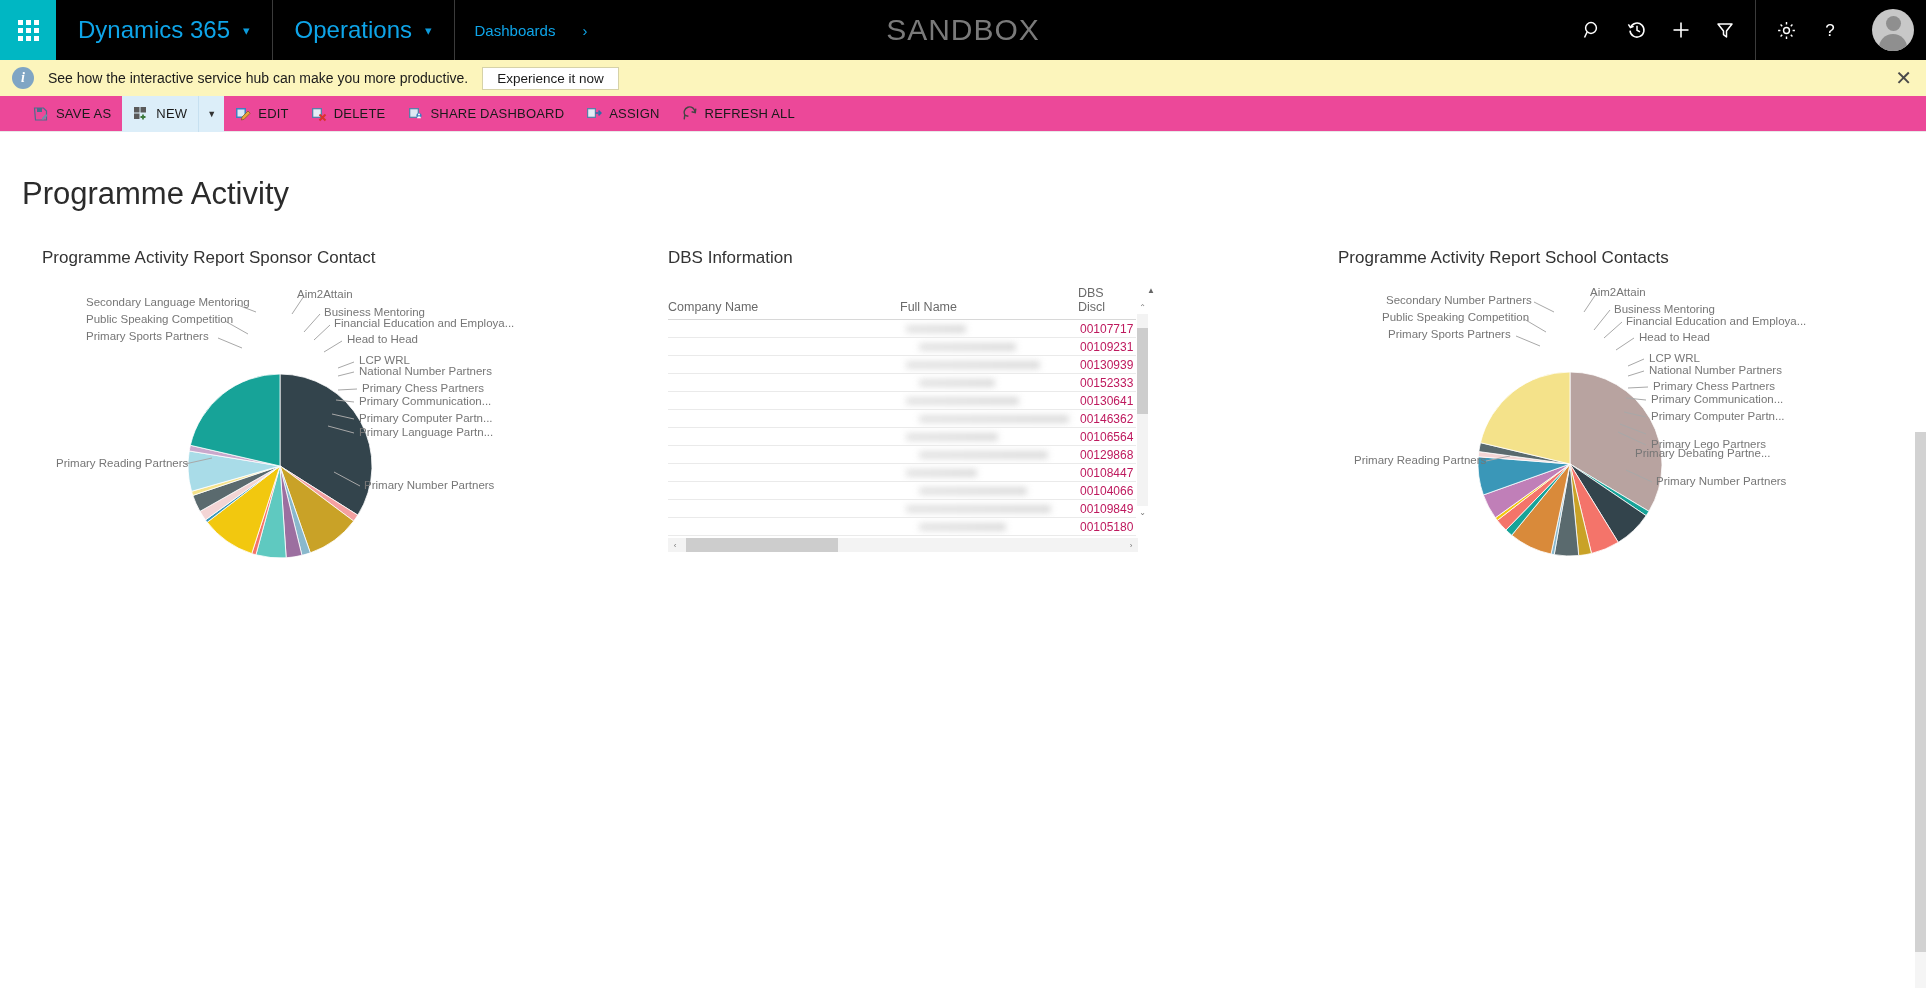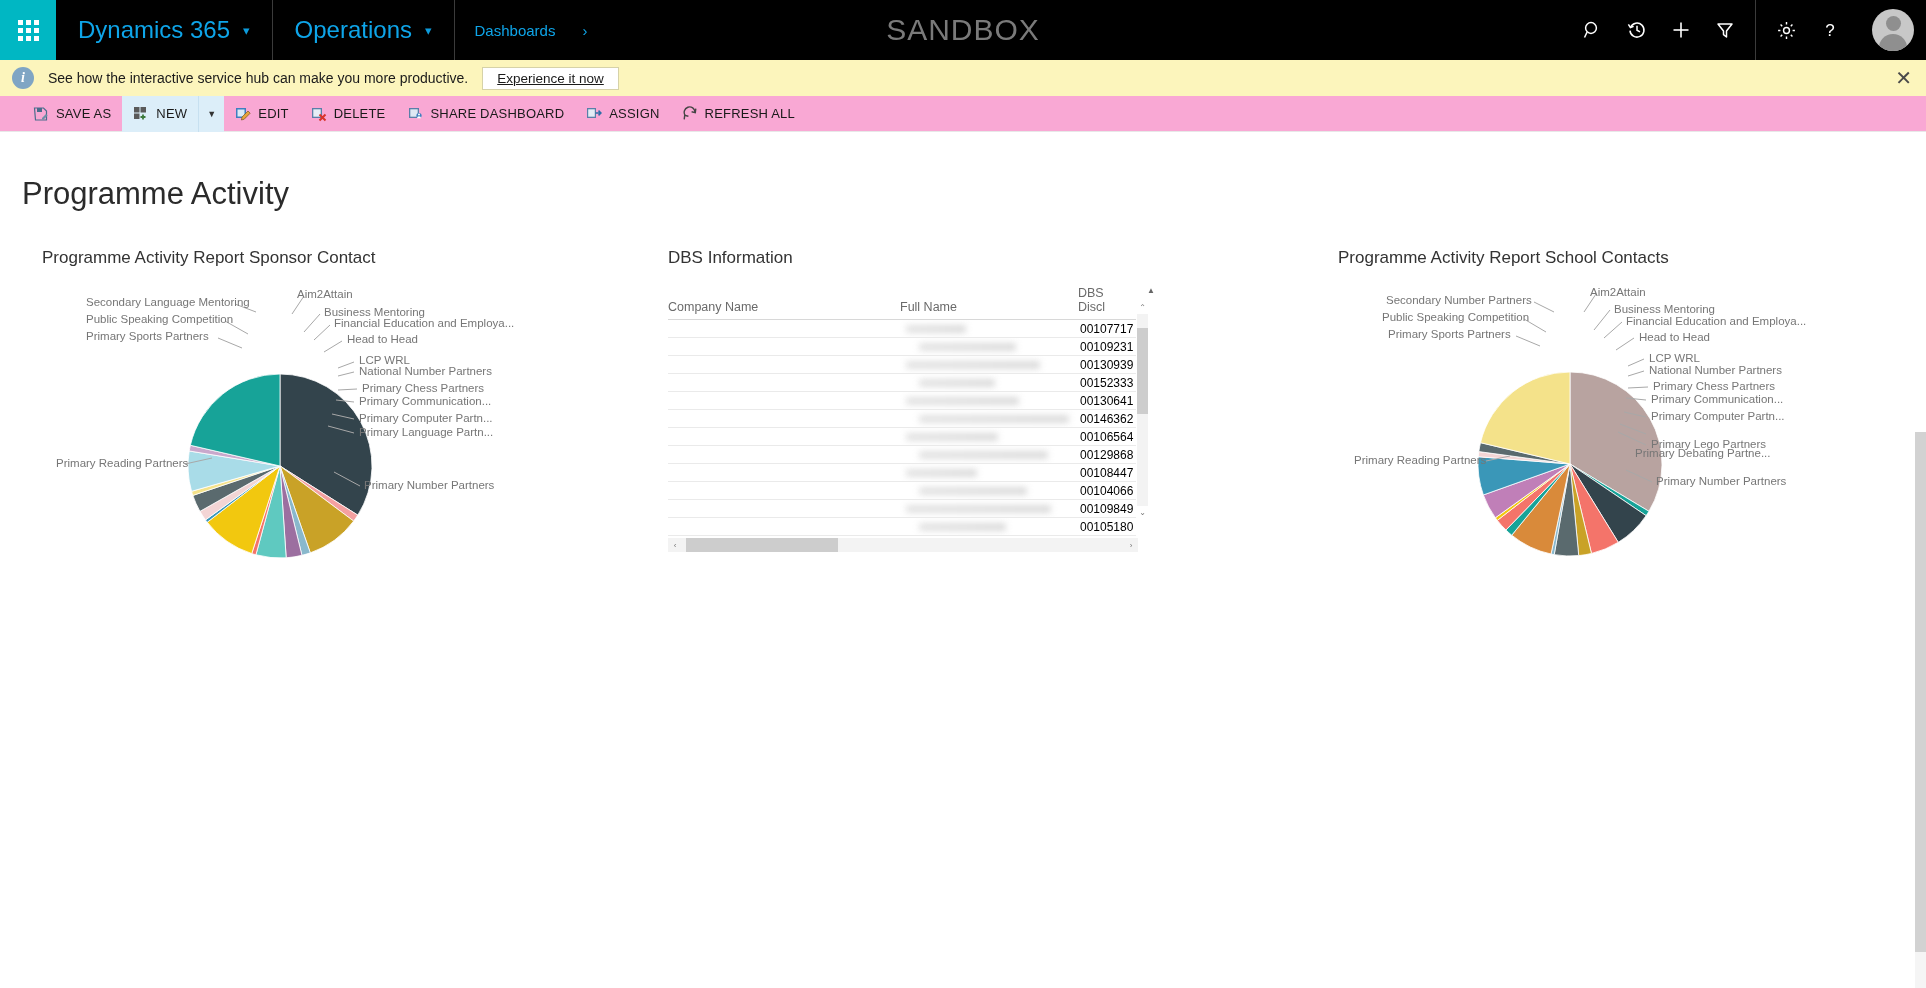--- a/index.html
+++ b/index.html
@@ -78,30 +78,29 @@
     width: 22px; height: 22px; border-radius: 50%; background: #7FA5C4;
     color: #fff; font-size: 14px; font-weight: bold; font-style: italic;
     display: flex; align-items: center; justify-content: center;
     font-family: "Liberation Serif", serif;
   }
   .notif-text { font-size: 14px; color: #1a1a1a; }
   .notif-btn {
     background: #ffffff; border: 1px solid #d6d2a8; height: 23px;
     padding: 0 14px; font-size: 13.5px; color: #1a1a1a; cursor: pointer;
     font-family: "Liberation Sans", sans-serif;
-    text-decoration: underline;
   }
   .notif-close {
     position: absolute; right: 14px; font-size: 20px; color: #4a4a4a;
     cursor: pointer; line-height: 1; font-weight: 300;
   }
 
   
   .cmdbar {
-    height: 36px; background: #f9a8d4; border-bottom: 1px solid #e8e8e8;
+    height: 36px; background: #ec4899; border-bottom: 1px solid #e8e8e8;
     display: flex; align-items: center; padding-left: 22px; gap: 0;
   }
   .cmd {
     display: flex; align-items: center; gap: 7px; height: 36px;
     padding: 0 11px; font-size: 13px; color: #1a1a1a; cursor: pointer;
     letter-spacing: .2px; white-space: nowrap;
   }
   .cmd.active { background: #DCEEF9; }
   .cmd-caret {
     width: 26px; height: 36px; display: flex; align-items: center;
@@ -147,21 +146,21 @@
     font-size: 12.5px; color: #6a6a6a; border-bottom: 1px solid #d8d8d8;
     padding-bottom: 5px; cursor: pointer; position: relative;
   }
   .gh.c1 { width: 232px; }
   .gh.c2 { width: 178px; }
   .gh.c3 { width: 58px; display: flex; justify-content: space-between; gap: 42px; }
   .gh .sortcar { font-size: 8px; color: #666; }
   .grid-rows { position: relative; }
   .grow { display: flex; height: 18px; }
   .gc {
-    border-bottom: 1px solid #eaeaea; font-size: 12px; color: #000000;
+    border-bottom: 1px solid #eaeaea; font-size: 12px; color: #be185d;
     display: flex; align-items: center;
   }
   .gc.c1 { width: 232px; }
   .gc.c2 { width: 178px; position: relative; overflow: hidden; }
   .gc.c3 { width: 58px; padding-left: 2px; }
   .blur-name {
     background: linear-gradient(90deg,#d9d9d9,#cfcfcf);
     filter: blur(3.2px); height: 8px; border-radius: 2px; opacity: .75;
   }
   .gscroll-v {

